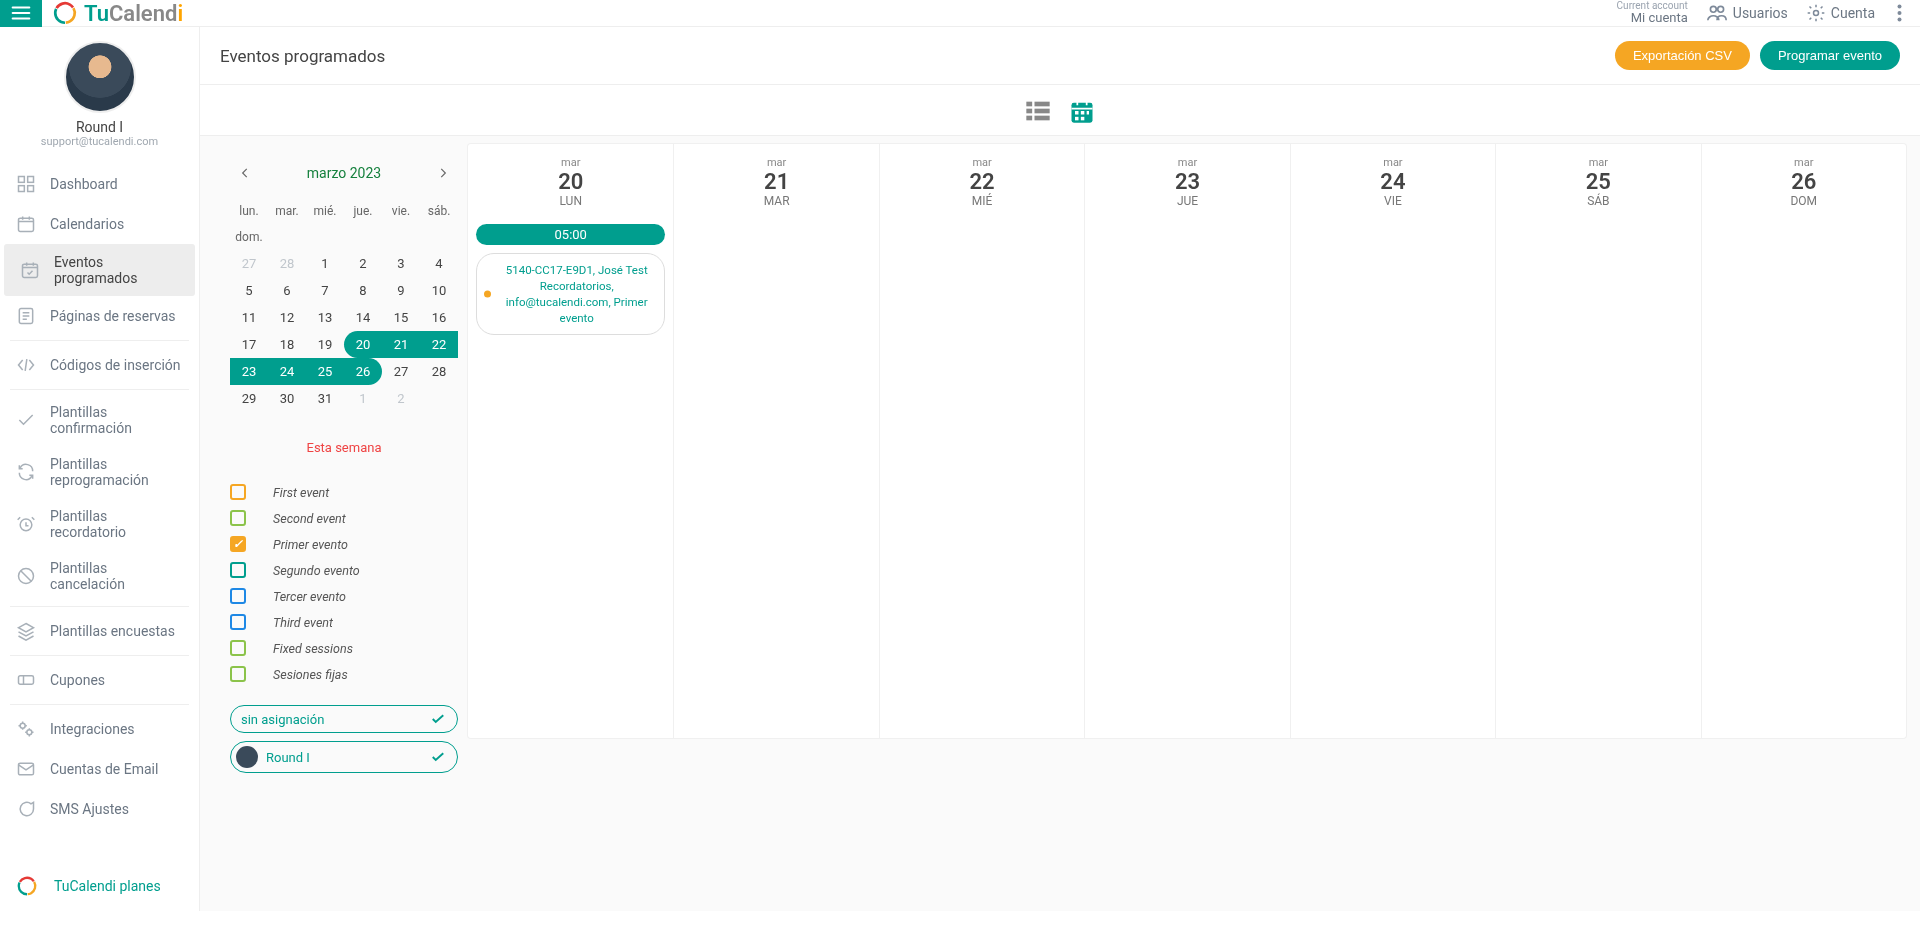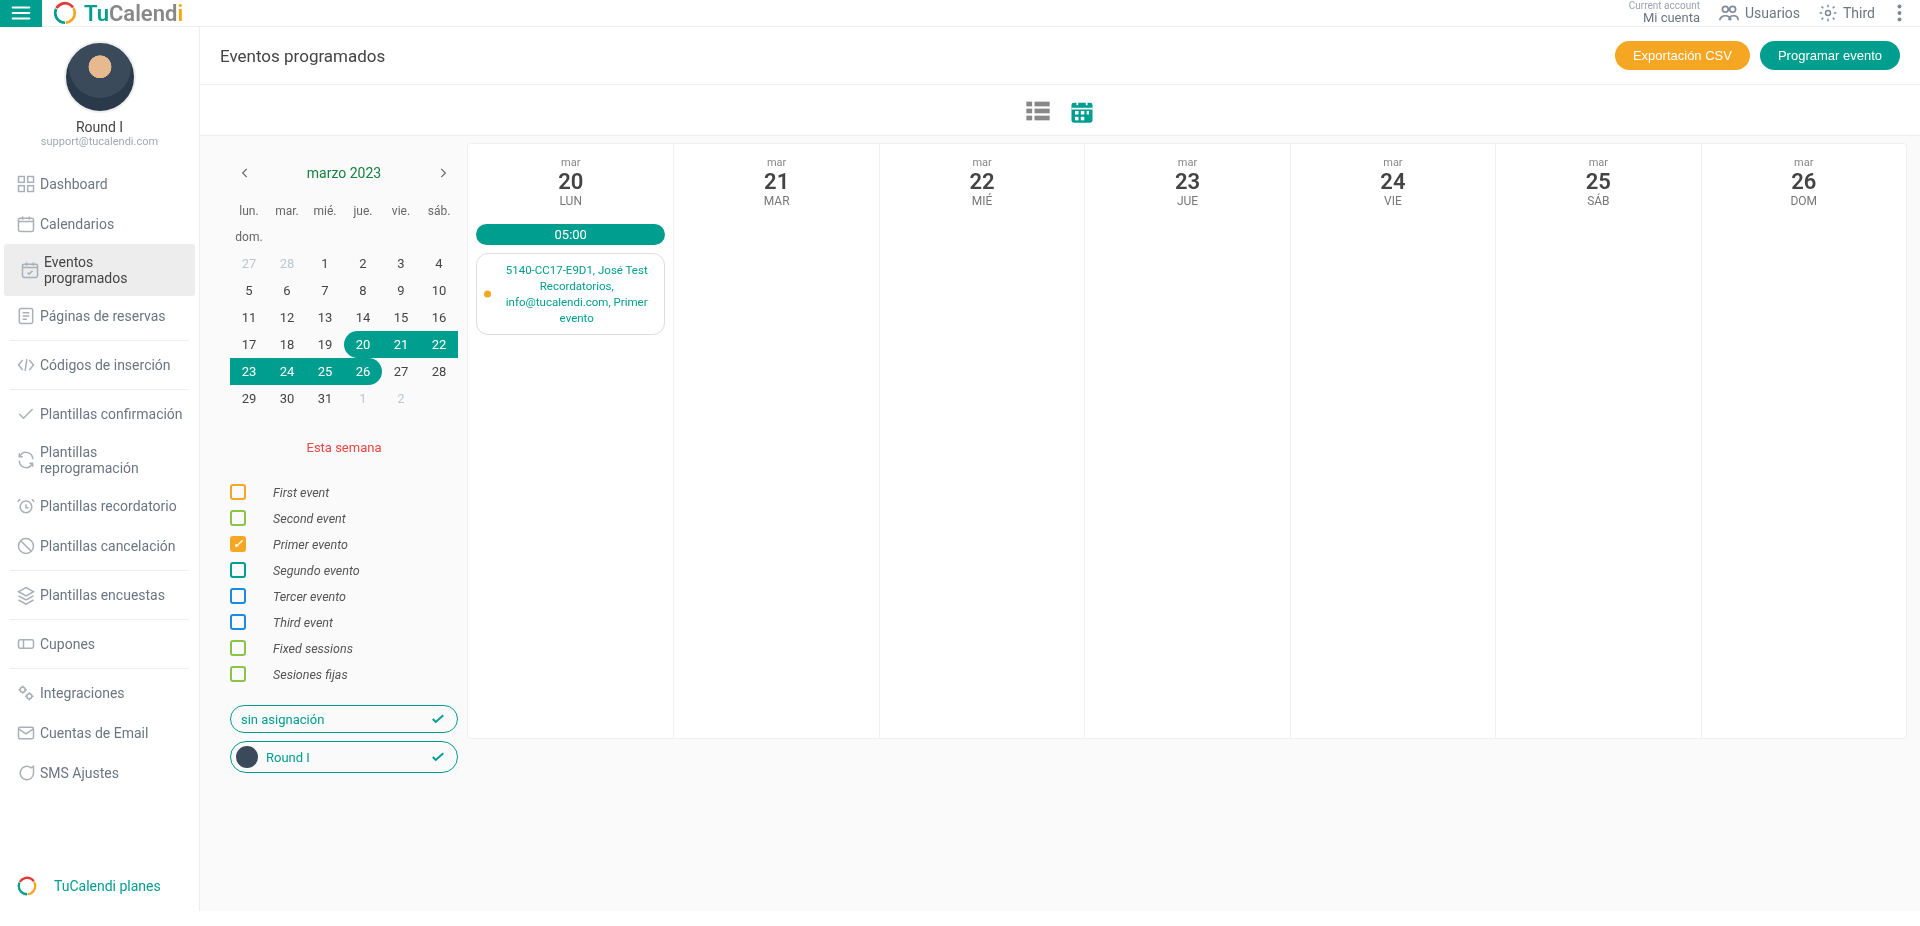--- a/index.html
+++ b/index.html
@@ -25,21 +25,21 @@
   
   .layout { display: flex; height: calc(100vh - 42px); }
   
   
   .sidebar { width: 200px; border-right: 1px solid #eee; display: flex; flex-direction: column; background: #fff; }
   .avatar-block { text-align: center; padding: 14px 0 6px; }
   .avatar { width: 72px; height: 72px; border-radius: 50%; background: radial-gradient(circle at 50% 35%, #e7b98f 0 20%, #3a4a5a 21% 55%, #2a3a4a 56% 100%); margin: 0 auto; border: 2px solid #eee; }
   .avatar-name { margin-top: 6px; font-size: 14px; color: #444; }
   .avatar-email { font-size: 11px; color: #a0a8b0; }
   .nav { flex: 1; overflow-y: auto; padding-top: 10px; }
-  .nav-item { display: flex; align-items: center; gap: 4px; padding: 10px 16px; cursor: pointer; color: #6b7683; font-size: 14px; }
+  .nav-item { display: flex; align-items: center; gap: 14px; padding: 10px 16px; cursor: pointer; color: #6b7683; font-size: 14px; }
   .nav-item.active { background: #ededed; color: #444; border-radius: 3px; margin: 0 4px; }
   .nav-item svg { width: 20px; height: 20px; stroke: #a8b0b8; fill: none; stroke-width: 1.8; flex-shrink: 0; }
   .nav-sep { border-top: 1px solid #eee; margin: 4px 10px; }
   .sidebar-footer { padding: 14px 16px; display: flex; align-items: center; gap: 10px; color: #009e8e; font-size: 14px; cursor:pointer;}
   .sidebar-footer .brand-logo { width: 22px; height: 22px; }
 
   
   .main { flex: 1; background: #fafafa; overflow: auto; padding-bottom: 20px; }
   .page-header { display: flex; align-items: center; padding: 14px 20px; background: #fff; border-bottom: 1px solid #eee; }
   .page-title { font-size: 17px; color: #444; }
@@ -90,21 +90,21 @@
   .day-col-h { text-align: center; padding: 12px 0 10px; border-left: 1px solid #f0f0f0; }
   .day-col-h:first-child { border-left: none; }
   .day-col-h .mon { font-size: 11px; color: #888; }
   .day-col-h .num { font-size: 22px; font-weight: 600; color: #444; }
   .day-col-h .dow { font-size: 12px; color: #777; }
   .week-body { display: grid; grid-template-columns: repeat(7, 1fr); min-height: 520px; }
   .day-col { border-left: 1px solid #f0f0f0; padding: 6px 8px; }
   .day-col:first-child { border-left: none; }
 
   .time-pill { background: #009e8e; color: #fff; text-align: center; border-radius: 14px; padding: 3px 0; font-size: 13px; margin-bottom: 8px; }
-  .event-card { border: 1px solid #ddd; border-radius: 12px; padding: 8px 8px 8px 20px; position: relative; font-size: 11.5px; color: #009e8e; text-align: center; line-height: 1.4; cursor:pointer;}
+  .event-card { border: 1px solid #ddd; border-radius: 18px; padding: 8px 8px 8px 20px; position: relative; font-size: 11.5px; color: #009e8e; text-align: center; line-height: 1.4; cursor:pointer;}
   .event-card .dot { position: absolute; left: 7px; top: 50%; transform: translateY(-50%); width: 7px; height: 7px; border-radius: 50%; background: #f5a623; }
 
   svg { display: block; }
 </style>
 </head>
 <body>
 
 <div class="topbar">
   <div class="hamburger">
     <svg width="22" height="22" viewBox="0 0 24 24">
@@ -132,21 +132,21 @@
           <circle cx="16" cy="8" r="3.2"></circle>
           <path d="M2 20c0-3 3-5 6-5s6 2 6 5M12 20c0-3 2-5 5-5s5 2 5 5"></path>
         </svg>
       <span>Usuarios</span>
     </div>
     <div class="top-link">
       <svg width="20" height="20" viewBox="0 0 24 24" stroke-width="1.8">
           <circle cx="12" cy="12" r="3"></circle>
           <path d="M12 2v3M12 19v3M4.2 4.2l2.1 2.1M17.7 17.7l2.1 2.1M2 12h3M19 12h3M4.2 19.8l2.1-2.1M17.7 6.3l2.1-2.1"></path>
         </svg>
-      <span>Third</span>
+      <span>Cuenta</span>
     </div>
     <div class="kebab">
       <svg width="5" height="18" viewBox="0 0 5 18">
           <circle cx="2.5" cy="2.5" r="2"></circle>
           <circle cx="2.5" cy="9" r="2"></circle>
           <circle cx="2.5" cy="15.5" r="2"></circle>
         </svg>
     </div>
   </div>
 </div>

